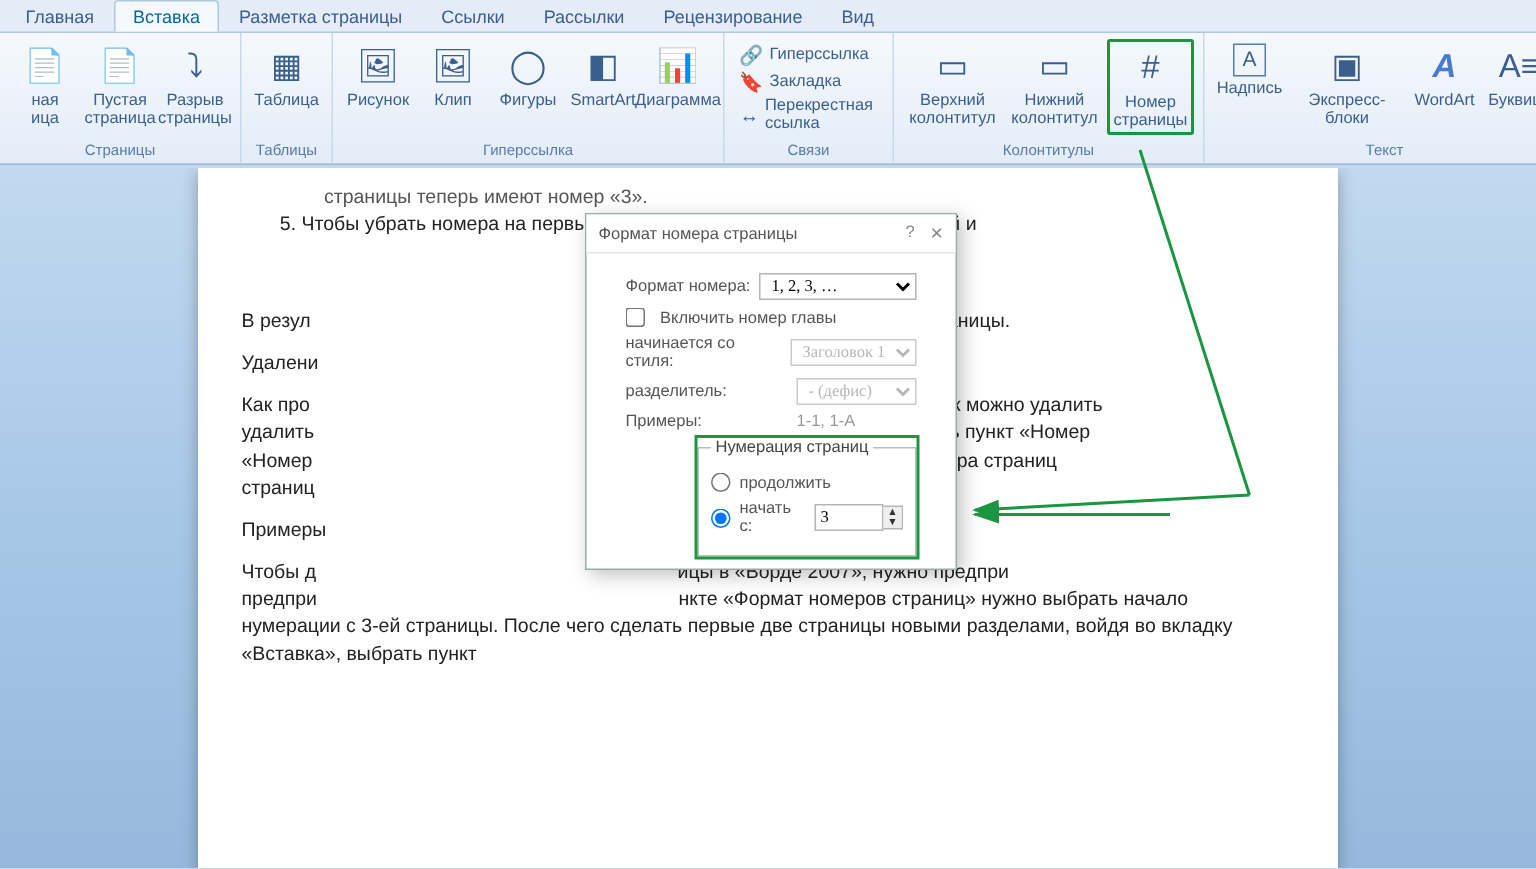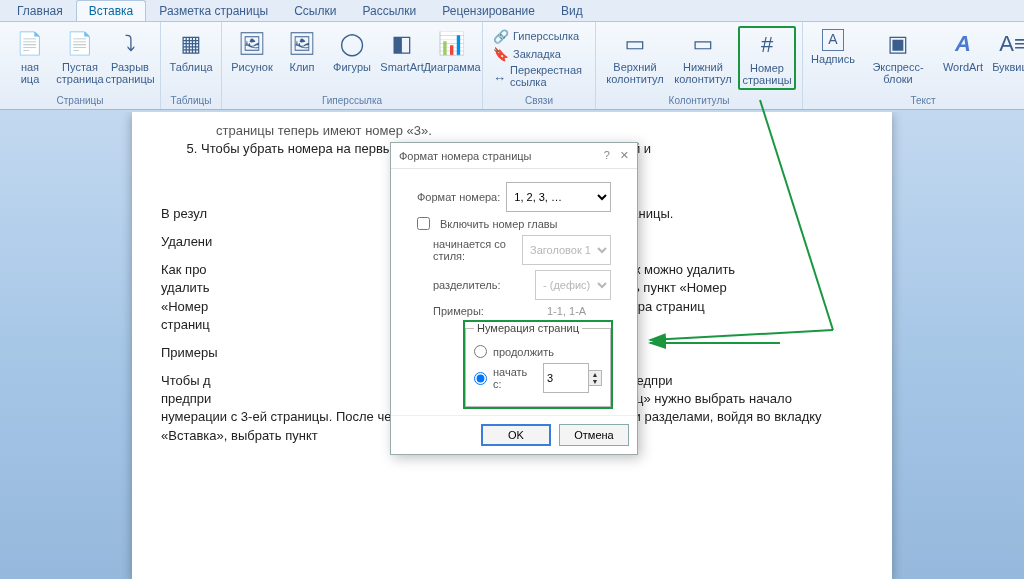--- a/index.html
+++ b/index.html
@@ -126,23 +126,23 @@
     display:flex;justify-content:space-between;align-items:center;
     padding:6px 8px;
     background:#fff;
     border-bottom:1px solid #e5e5e5;
     color:#555;
   }
   .dlg-title .tbtns{display:flex;gap:10px;color:#888;cursor:pointer;}
   .dlg-body{padding:8px 26px;}
   .row{display:flex;align-items:center;margin:5px 0;gap:6px;}
   .row label{color:#555;}
-  .row.disabled{color:#999;margin-left:16px;}
+  .row.disabled{color:#999;}
   select,input[type=text]{
-    border:1px solid #b5b5b5;background:#fff;font-size:11px;padding:1px 3px;height:30px;
+    border:1px solid #b5b5b5;background:#fff;font-size:11px;padding:1px 3px;height:18px;font-family:Liberation Serif, serif;
   }
   .chk{margin-right:4px;}
   fieldset{border:1px solid #bbb;margin-top:4px;padding:6px 8px 8px;position:relative;margin-left:48px;}
   legend{font-size:11px;color:#444;padding:0 3px;}
   .fs-hl{outline:2px solid #1a9641;outline-offset:0;}
   .dlg-btns{display:flex;justify-content:flex-end;gap:8px;padding:8px;border-top:1px solid #eee;}
   .dlg-btns button{width:70px;height:22px;border:1px solid #8aa;background:#f4f4f4;font-size:11px;cursor:pointer;}
   .dlg-btns button.primary{border:2px solid #3b7dd8;}
 
   .spin-wrap{display:flex;align-items:center;}
@@ -352,24 +352,20 @@
         <div class="spin-wrap">
           <input type="text" value="3" style="">
           <div class="spin-btns">
               <span>▲</span>
               <span>▼</span>
             </div>
         </div>
       </div>
     </fieldset>
   </div>
-  <div class="dlg-btns">
-    <button class="primary">OK</button>
-    <button>Отмена</button>
-  </div>
 </div>
 
 <svg class="arrows" width="1024" height="579">
   <defs>
     <marker id="ah" markerWidth="10" markerHeight="10" refX="8" refY="3" orient="auto">
       <path d="M0,0 L0,6 L9,3 z" fill="#1a9641"></path>
     </marker>
   </defs>
   <line x1="760" y1="100" x2="833" y2="330" stroke="#1a9641" stroke-width="2"></line>
   <line x1="833" y1="330" x2="650" y2="340" stroke="#1a9641" stroke-width="2" marker-end="url(#ah)"></line>

